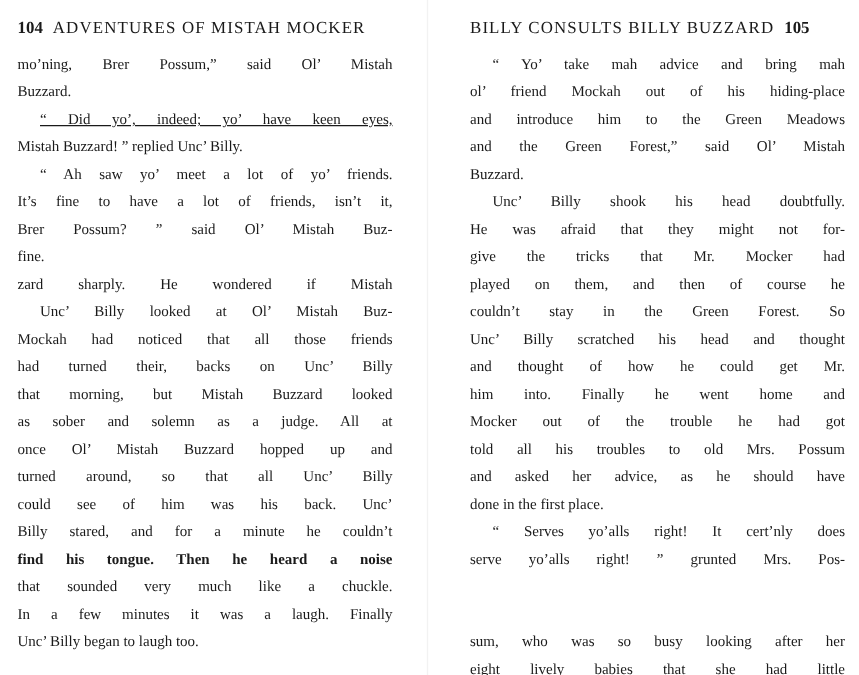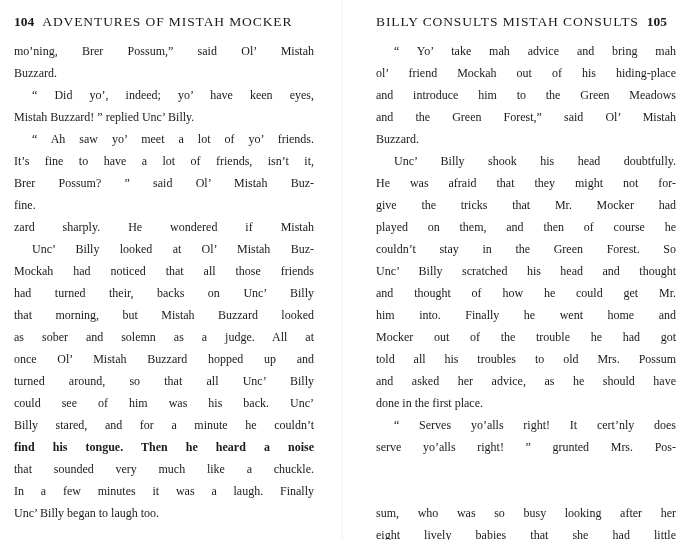--- a/index.html
+++ b/index.html
@@ -71,21 +71,21 @@
 </head>
 <body>
 
 <div class="page left">
   <div class="header">
     <span class="num">104</span><span class="title">ADVENTURES OF MISTAH MOCKER</span>
   </div>
   <div class="body-text">
       <span class="line" style="text-align-last: justify;">mo’ning, Brer Possum,” said Ol’ Mistah</span>
       <span class="line last" style="text-align-last: left;">Buzzard.</span>
-      <span class="line indent" style="text-align-last: justify;">“ Did yo’, indeed;  yo’ have keen eyes,</span>
+      <span class="line indent" style="text-align-last: justify; text-decoration: underline;">“ Did yo’, indeed;  yo’ have keen eyes,</span>
       <span class="line last" style="text-align-last: left;">Mistah Buzzard! ” replied Unc’ Billy.</span>
       <span class="line indent" style="text-align-last: justify;">“ Ah saw yo’ meet a lot of yo’ friends.</span>
       <span class="line" style="text-align-last: justify;">It’s fine to have a lot of friends, isn’t it,</span>
       <span class="line" style="text-align-last: justify;">Brer Possum? ” said Ol’ Mistah Buz-</span>
       <span class="line last" style="text-align-last: left;">fine.</span>
       <span class="line" style="text-align-last: justify;">zard sharply.  He wondered if Mistah</span>
       <span class="line indent" style="text-align-last: justify;">Unc’ Billy looked at Ol’ Mistah Buz-</span>
       <span class="line" style="text-align-last: justify;">Mockah had noticed that all those friends</span>
       <span class="line" style="text-align-last: justify;">had turned their, backs on Unc’ Billy</span>
       <span class="line" style="text-align-last: justify;">that morning, but Mistah Buzzard looked</span>
@@ -98,21 +98,21 @@
       <span class="line" style="text-align-last: justify;">that sounded very much like a chuckle.</span>
       <span class="line" style="text-align-last: justify;">In a few minutes it was a laugh.  Finally</span>
       <span class="line last" style="text-align-last: left;">Unc’ Billy began to laugh too.</span>
     </div>
 </div>
 
 <div class="scan-edge"></div>
 
 <div class="page right">
   <div class="header">
-    <span class="title">BILLY CONSULTS MISTAH CONSULTS</span><span class="num">105</span>
+    <span class="title">BILLY CONSULTS BILLY BUZZARD</span><span class="num">105</span>
   </div>
   <div class="body-text">
       <span class="line indent" style="text-align-last: justify;">“ Yo’ take mah advice and bring mah</span>
       <span class="line" style="text-align-last: justify;">ol’ friend Mockah out of his hiding-place</span>
       <span class="line" style="text-align-last: justify;">and introduce him to the Green Meadows</span>
       <span class="line" style="text-align-last: justify;">and the Green Forest,” said Ol’ Mistah</span>
       <span class="line last" style="text-align-last: left;">Buzzard.</span>
       <span class="line indent" style="text-align-last: justify;">Unc’ Billy shook his head doubtfully.</span>
       <span class="line" style="text-align-last: justify;">He was afraid that they might not for-</span>
       <span class="line" style="text-align-last: justify;">give the tricks that Mr. Mocker had</span>

